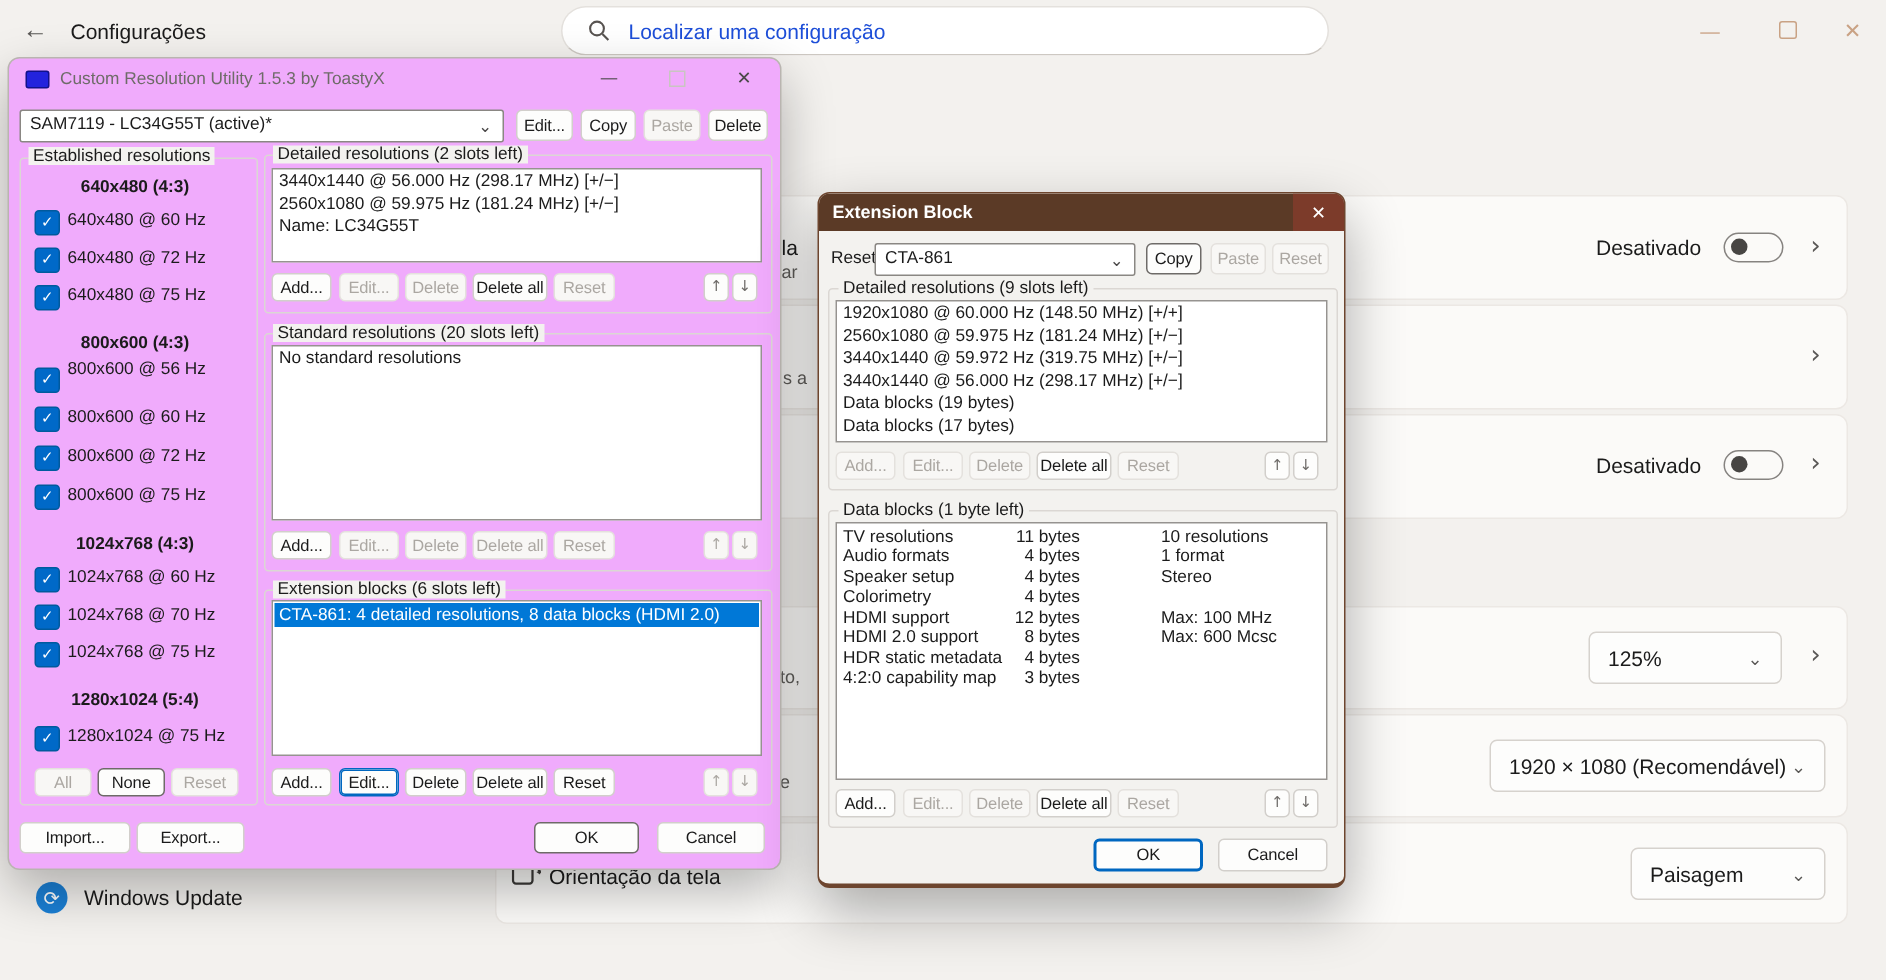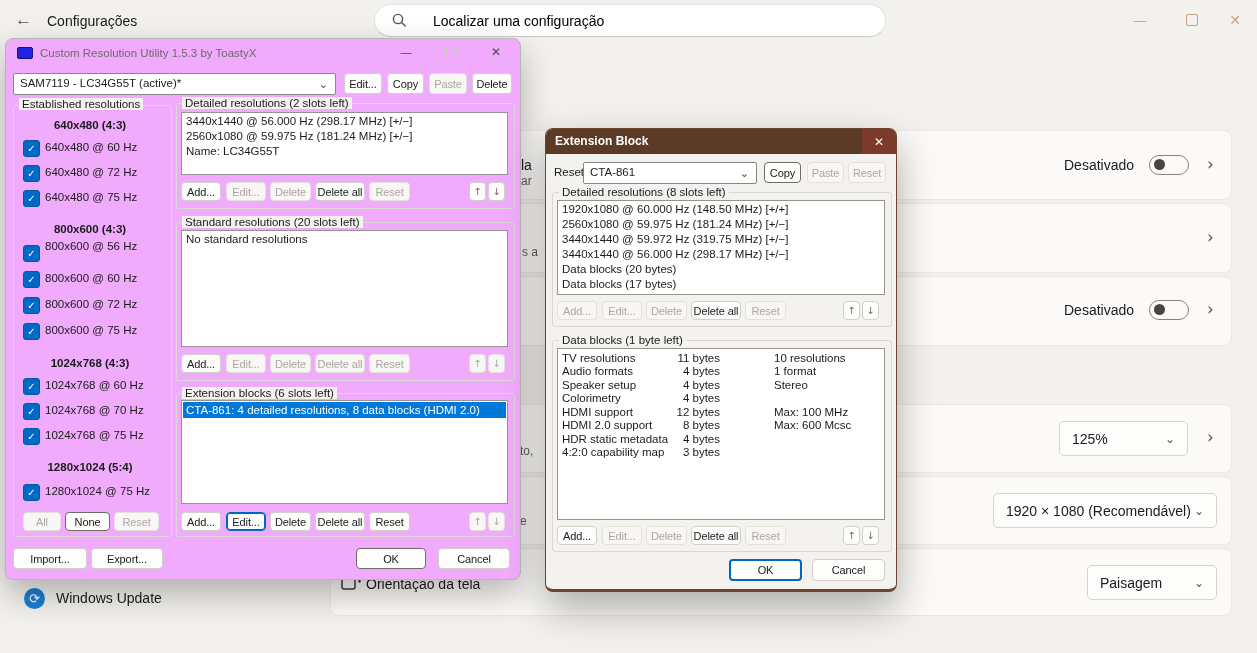--- a/index.html
+++ b/index.html
@@ -52,21 +52,21 @@
   <div class="a t14" style="left:15px;top:10px;font-size:17px;color:#5a5856;">←</div>
   <div class="a t14" style="left:47px;top:13px;">Configurações</div>
 
   <div class="a" style="left:374px;top:4px;width:512px;height:33px;background:#fff;border:1px solid #e4e1dd;border-bottom-color:#cdc8c2;border-radius:17px;display:flex;align-items:center;">
     <span style="margin-left:17px;display:inline-flex;">
       <svg width="15" height="15" viewBox="0 0 15 15">
           <circle cx="6" cy="6" r="4.6" fill="none" stroke="#575350" stroke-width="1.4"></circle>
           <line x1="9.6" y1="9.6" x2="13.6" y2="13.6" stroke="#575350" stroke-width="1.4"></line>
         </svg>
     </span>
-    <span class="t14" style="margin-left:26px;color:#000000;">Localizar uma configuração</span>
+    <span class="t14" style="margin-left:12px;color:#1d4ed8;">Localizar uma configuração</span>
   </div>
 
   <div class="wc" style="left:1117px;top:0;width:46px;height:40px;color:#c9a284;font-size:13px;">—</div>
   <div class="wc" style="left:1169px;top:0;width:46px;height:40px;">
     <span style="width:10px;height:10px;border:1.4px solid #c9a284;border-radius:2px;display:inline-block;"></span>
   </div>
   <div class="wc" style="left:1213px;top:0;width:44px;height:40px;color:#c9a284;font-size:14px;">✕</div>
 
   <div class="card" style="left:330px;top:130px;width:902px;height:70px;"></div>
   <div class="card" style="left:330px;top:203px;width:902px;height:70px;"></div>
@@ -257,27 +257,27 @@
     <div class="a t12" style="left:8px;top:37px;">Reset:</div>
     <div class="dd" style="left:37px;top:33px;width:174px;height:22px;">
       <span class="tx">CTA-861</span>
       <span class="cv">⌄</span>
     </div>
     <div class="b df" style="left:218px;top:33px;width:37px;height:21px;">Copy</div>
     <div class="b d" style="left:261px;top:33px;width:37px;height:21px;">Paste</div>
     <div class="b d" style="left:302px;top:33px;width:38px;height:21px;">Reset</div>
 
     <div class="gb" style="left:6px;top:63px;width:338px;height:133px;"></div>
-    <div class="gl" style="left:13px;top:57px;">Detailed resolutions (8 slots left)</div>
+    <div class="gl" style="left:13px;top:57px;">Detailed resolutions (9 slots left)</div>
     <div class="lb" style="left:11px;top:71px;width:328px;height:95px;padding-left:12px;">
       <div class="lr" style="top:2px;">1920x1080 @ 60.000 Hz (148.50 MHz) [+/+]</div>
       <div class="lr" style="top:17px;">2560x1080 @ 59.975 Hz (181.24 MHz) [+/−]</div>
       <div class="lr" style="top:32px;">3440x1440 @ 59.972 Hz (319.75 MHz) [+/−]</div>
       <div class="lr" style="top:47px;">3440x1440 @ 56.000 Hz (298.17 MHz) [+/−]</div>
-      <div class="lr gray" style="top:62px;">Data blocks (20 bytes)</div>
+      <div class="lr gray" style="top:62px;">Data blocks (19 bytes)</div>
       <div class="lr gray" style="top:77px;">Data blocks (17 bytes)</div>
     </div>
     <div class="b d" style="left:11px;top:172px;width:40px;height:19px;">Add...</div>
     <div class="b d" style="left:56px;top:172px;width:40px;height:19px;">Edit...</div>
     <div class="b d" style="left:100px;top:172px;width:41px;height:19px;">Delete</div>
     <div class="b" style="left:145px;top:172px;width:50px;height:19px;">Delete all</div>
     <div class="b d" style="left:199px;top:172px;width:41px;height:19px;">Reset</div>
     <div class="b ab" style="left:297px;top:172px;width:17px;height:19px;color:#6e6b68;">↑</div>
     <div class="b ab" style="left:316px;top:172px;width:17px;height:19px;color:#6e6b68;">↓</div>
 

